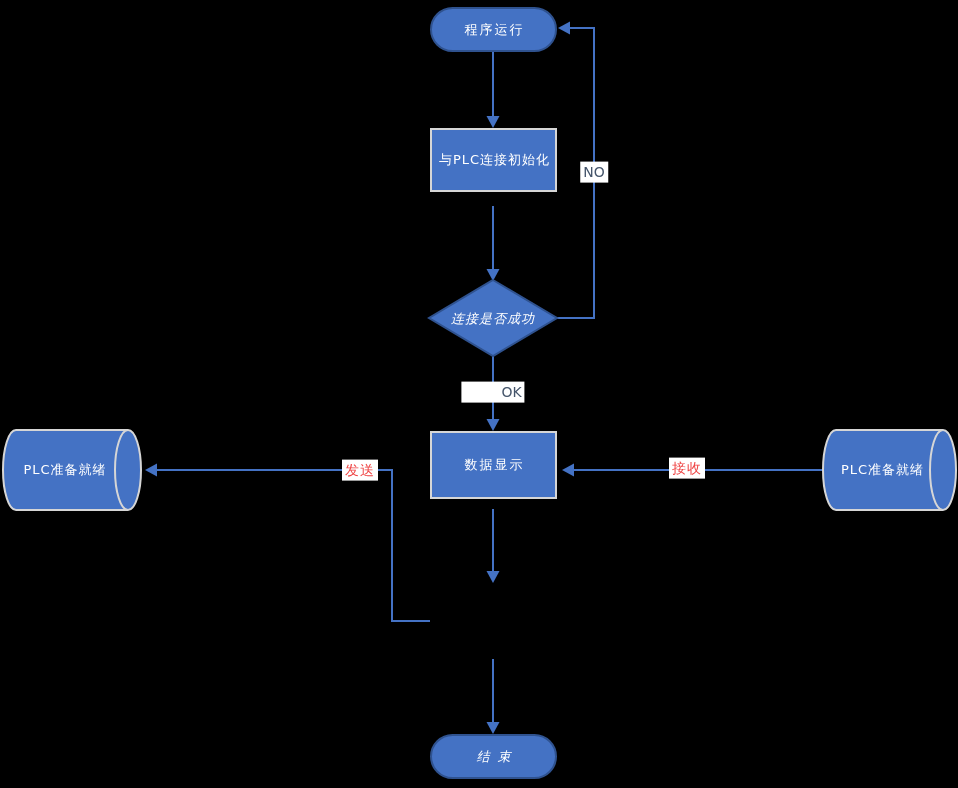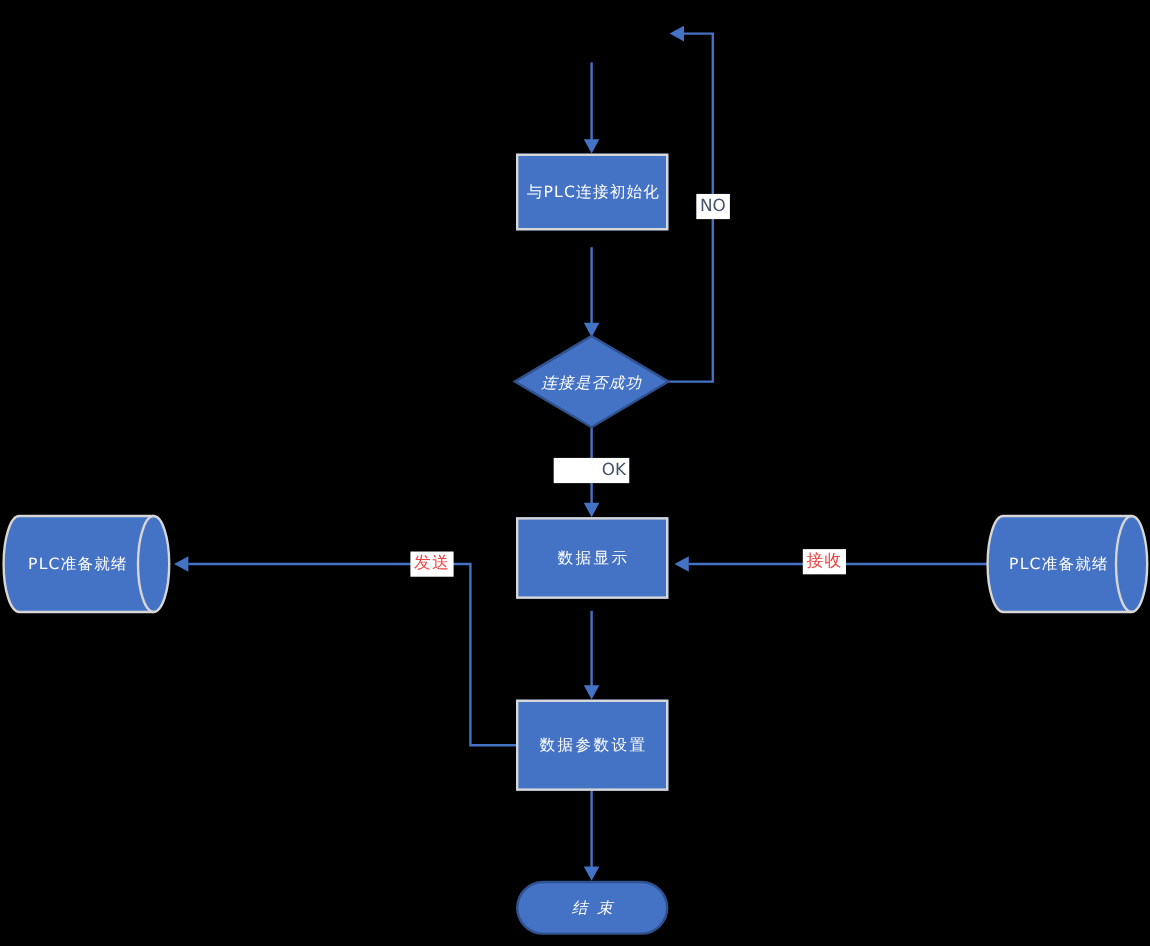--- a/index.html
+++ b/index.html
@@ -121,39 +121,39 @@
       <line x1="823" y1="470" x2="574" y2="470"></line>
       <polygon points="562,470 574,463.5 574,476.5"></polygon>
     </g>
 
     <g>
       <polyline points="430,621 392,621 392,470 157,470"></polyline>
       <polygon points="145,470 157,463.5 157,476.5"></polygon>
     </g>
   </svg>
 
+  <div class="node terminator" style="left:430px;top:7px;width:127px;height:45px;">
+    <span>程序运行</span>
+  </div>
 
   <div class="node process" style="left:430px;top:128px;width:127px;height:64px;letter-spacing:1px;">
     <span>与PLC连接初始化</span>
   </div>
 
   <svg class="shape-svg" style="left:425px;top:276px;" width="136" height="86" viewBox="0 0 136 86">
     <polygon class="fill-shape stroke-dark" points="68,4 132,42 68,80 4,42"></polygon>
   </svg>
   <div class="node-overlay" style="left:425px;top:276px;width:136px;height:86px;font-style:italic;">
     <span>连接是否成功</span>
   </div>
 
   <div class="node process" style="left:430px;top:431px;width:127px;height:68px;">
     <span>数据显示</span>
   </div>
 
-  <div class="node process" style="left:430px;top:583px;width:127px;height:76px;">
-    <span>数据参数设置</span>
-  </div>
 
   <div class="node terminator end" style="left:430px;top:734px;width:127px;height:45px;font-style:italic;">
     <span>结束</span>
   </div>
 
   <svg class="shape-svg" style="left:0px;top:427px;" width="146" height="86" viewBox="0 0 146 86">
     <path class="fill-shape stroke-light" d="M16,3 H128 A13,40 0 0 1 141,43 A13,40 0 0 1 128,83 H16 A13,40 0 0 1 3,43 A13,40 0 0 1 16,3 Z"></path>
     <path class="cap-arc stroke-light" d="M128,3 A13,40 0 0 0 128,83"></path>
   </svg>
   <div class="node-overlay" style="left:0px;top:427px;width:130px;height:86px;">

